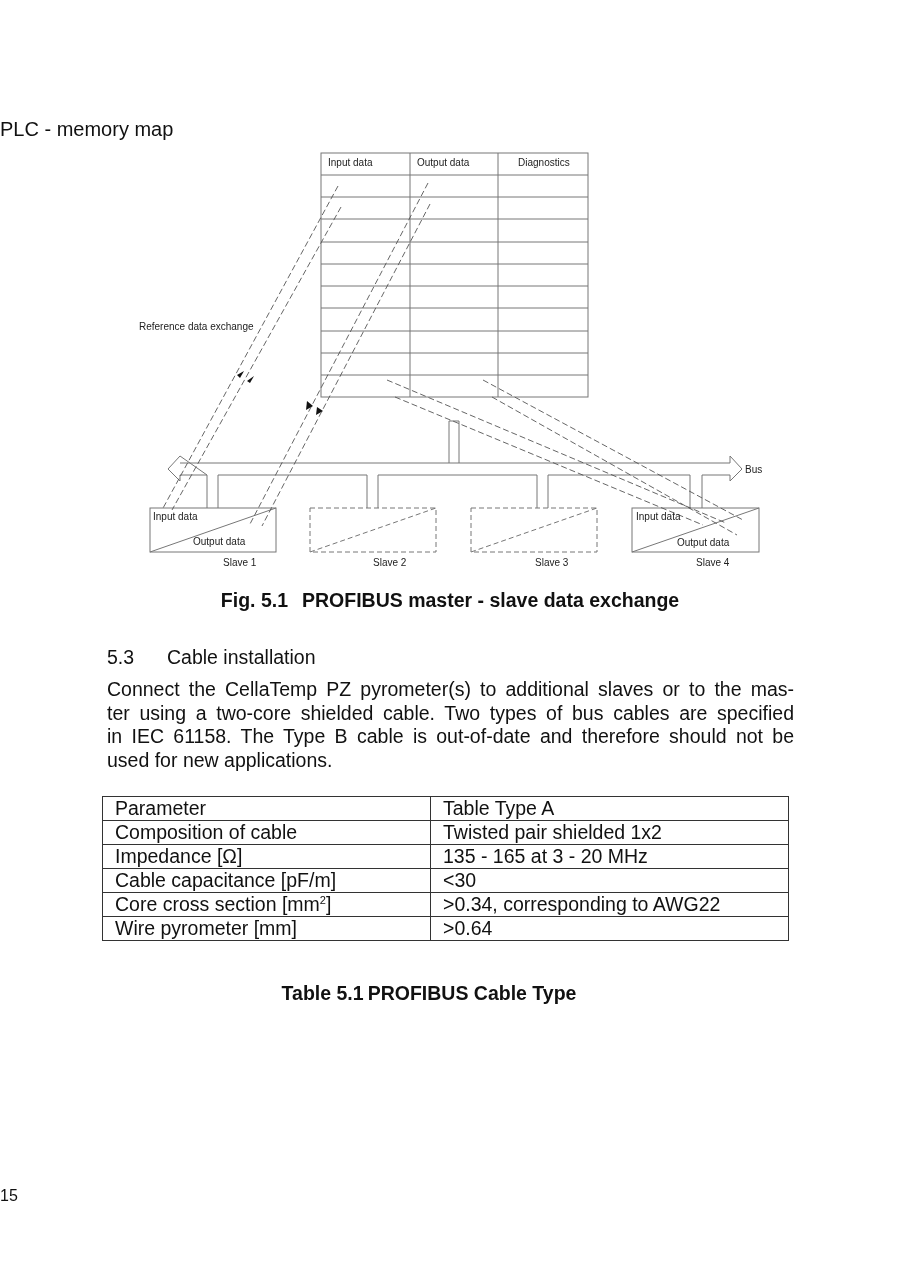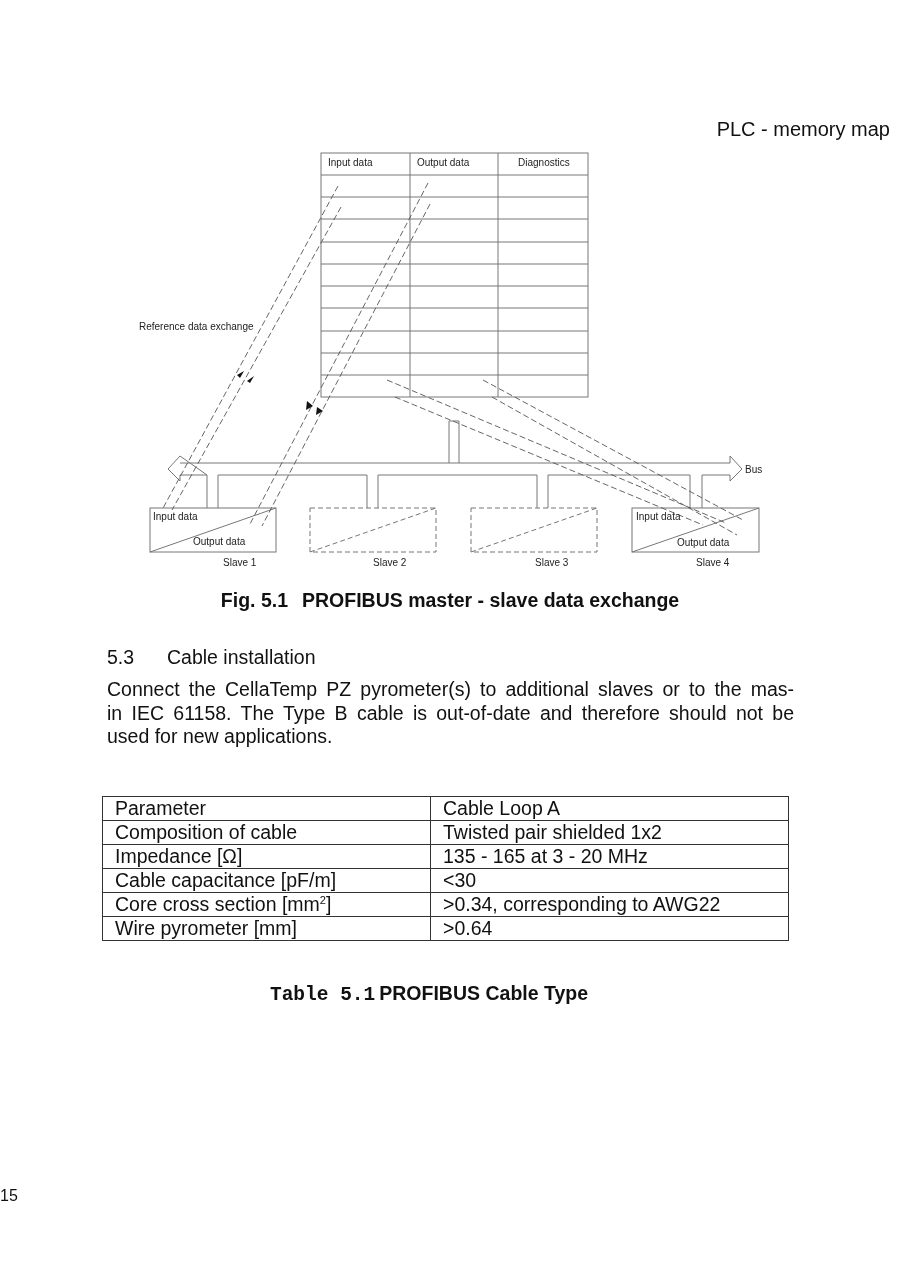--- a/index.html
+++ b/index.html
@@ -1,33 +1,33 @@
 <!DOCTYPE html>
 <html><head>
   <meta charset="utf-8">
   <style>
     html, body { margin: 0; padding: 0; background: #ffffff; }
     body { width: 900px; height: 1274px; position: relative; overflow: hidden;
            font-family: "Liberation Sans", sans-serif; color: #111; }
     .abs { position: absolute; }
     #diagram { position: absolute; left: 0; top: 0; width: 900px; height: 580px; }
-    .diag-title { left: 0; width: 890px; top: 118px; text-align: right; font-size: 20px; color: #111; }
+    .diag-title { left: 0; width: 890px; top: 118px; text-align: left; font-size: 20px; color: #111; }
     .small { font-size: 10px; color: #222; white-space: nowrap; }
     .fig-caption { left: 0; width: 900px; top: 589px; text-align: center; font-size: 19.5px; font-weight: bold; }
     .fig-caption .num { margin-right: 14px; }
     .section-head { left: 107px; top: 646px; font-size: 19.5px; }
     .section-head .sec-num { display: inline-block; width: 60px; }
     .para { left: 107px; top: 678px; width: 687px; font-size: 19.5px; line-height: 23.6px; text-align: justify; }
     .para .line { display: block; text-align: justify; text-align-last: justify; height: 23.6px; }
     .para .line.last { text-align-last: left; }
     table.spec { position: absolute; left: 102px; top: 796px; width: 687px; border-collapse: collapse; font-size: 19.5px; }
     table.spec td { border: 1.3px solid #333; padding: 0 12px; height: 23px; line-height: 23px; vertical-align: top; white-space: nowrap; }
     table.spec td.c1 { width: 303px; }
     .tbl-caption { left: 0; width: 858px; top: 982px; text-align: center; font-size: 19.5px; font-weight: bold; }
-    .tbl-caption .num { margin-right: 4px; font-family: Liberation Mono, monospace; }
+    .tbl-caption .num { margin-right: 4px; }
     .page-num { left: 0; width: 900px; top: 1187px; text-align: left; font-size: 16px; }
     sup { font-size: 11px; line-height: 0; }
   </style>
 </head>
 <body>
 
 <svg id="diagram" viewBox="0 0 900 580" xmlns="http://www.w3.org/2000/svg">
   <g fill="none" stroke="#777" stroke-width="1">
 
     <rect x="321" y="153" width="267" height="244"></rect>
@@ -110,29 +110,30 @@
 <div class="abs fig-caption">
   <span class="num">Fig. 5.1</span><span>PROFIBUS master - slave data exchange</span>
 </div>
 
 <div class="abs section-head">
   <span class="sec-num">5.3</span><span>Cable installation</span>
 </div>
 
 <div class="abs para">
   <span class="line">Connect the CellaTemp PZ pyrometer(s) to additional slaves or to the mas-</span>
+  <span class="line">ter using a two-core shielded cable. Two types of bus cables are specified</span>
   <span class="line">in IEC 61158. The Type B cable is out-of-date and therefore should not be</span>
   <span class="line last">used for new applications.</span>
 </div>
 
 <table class="spec">
   <tbody>
       <tr>
     <td class="c1">Parameter</td>
-    <td>Cable Loop A</td>
+    <td>Table Type A</td>
   </tr>
   <tr>
     <td class="c1">Composition of cable</td>
     <td>Twisted pair shielded 1x2</td>
   </tr>
   <tr>
     <td class="c1">Impedance [Ω]</td>
     <td>135 - 165 at 3 - 20 MHz</td>
   </tr>
   <tr>

